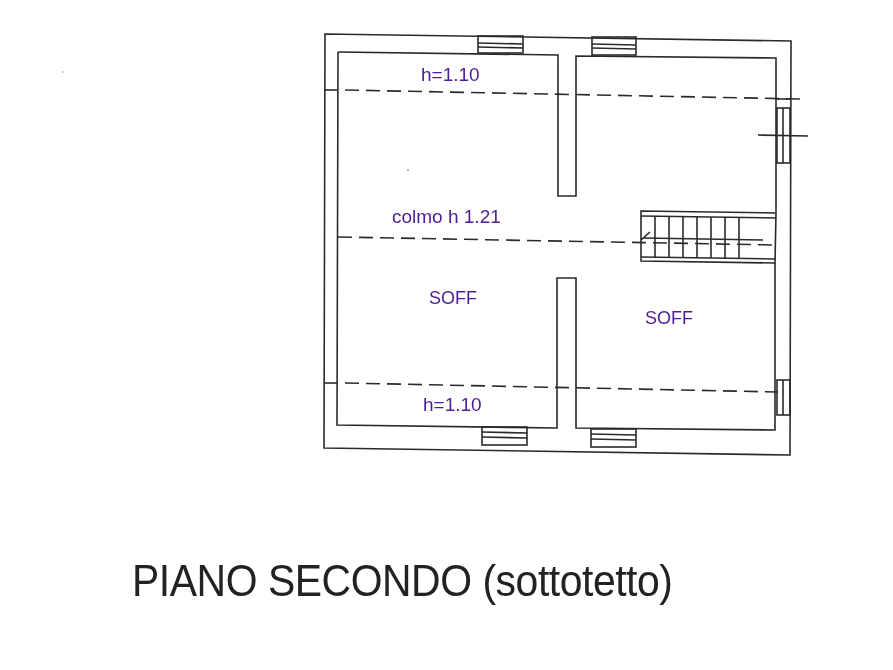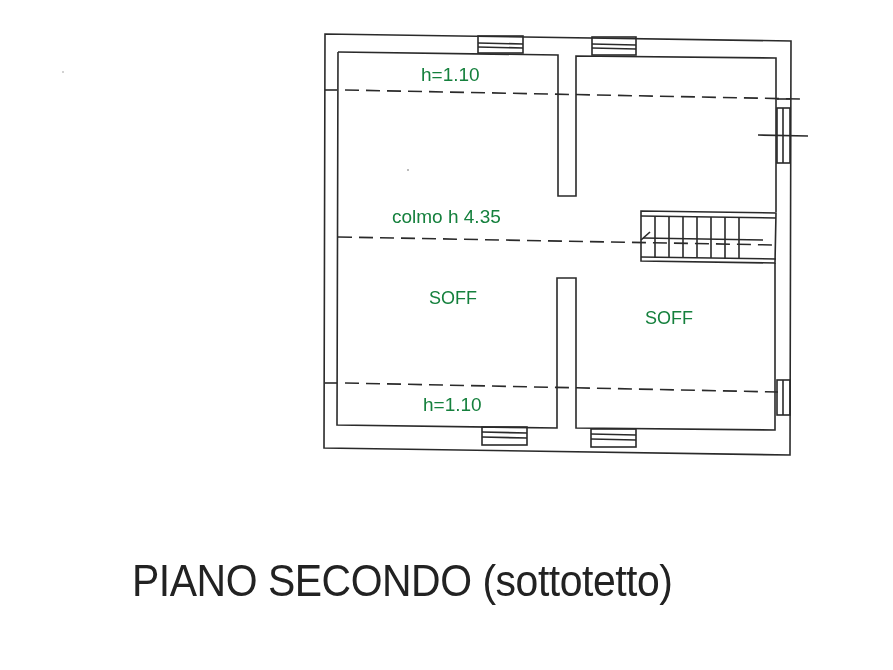--- a/index.html
+++ b/index.html
@@ -1,18 +1,18 @@
 <!DOCTYPE html>
 <html><head>
   <meta charset="utf-8">
   <style>
     html, body { margin: 0; padding: 0; background: #ffffff; }
     body { width: 893px; height: 670px; position: relative; overflow: hidden; font-family: "Liberation Sans", sans-serif; color: #222; }
     svg.plan { position: absolute; left: 0; top: 0; }
-    .lbl { position: absolute; white-space: nowrap; font-family: "Liberation Sans", sans-serif; color: #15803d; }
+    .lbl { position: absolute; white-space: nowrap; font-family: "Liberation Sans", sans-serif; color: #4c1d95; }
     .h-top { left: 421px; top: 64px; font-size: 19px; }
     .h-bot { left: 423px; top: 394px; font-size: 19px; }
     .colmo { left: 392px; top: 206px; font-size: 19px; }
     .soff1 { left: 429px; top: 288px; font-size: 18px; }
     .soff2 { left: 645px; top: 308px; font-size: 18px; }
     .title { left: 132px; top: 556px; font-size: 44px; letter-spacing: -0.5px; transform: scaleX(0.93); transform-origin: left top; color: #222; }
   </style>
 </head>
 <body>
 
@@ -77,17 +77,17 @@
   <g fill="none" stroke="#2a2a2a" stroke-width="1.6" stroke-dasharray="14 7">
     <line x1="345" y1="90" x2="800" y2="99"></line>
     <line x1="338" y1="237" x2="775" y2="245"></line>
     <line x1="345" y1="383" x2="778" y2="392"></line>
   </g>
   <circle cx="63" cy="72" r="0.8" fill="#999"></circle>
   <circle cx="408" cy="170" r="0.8" fill="#666"></circle>
 </svg>
 
 <div class="lbl h-top">h=1.10</div>
-<div class="lbl colmo">colmo h 4.35</div>
+<div class="lbl colmo">colmo h 1.21</div>
 <div class="lbl soff1">SOFF</div>
 <div class="lbl soff2">SOFF</div>
 <div class="lbl h-bot">h=1.10</div>
 <div class="lbl title">PIANO SECONDO (sottotetto)</div>
 
 </body></html>

